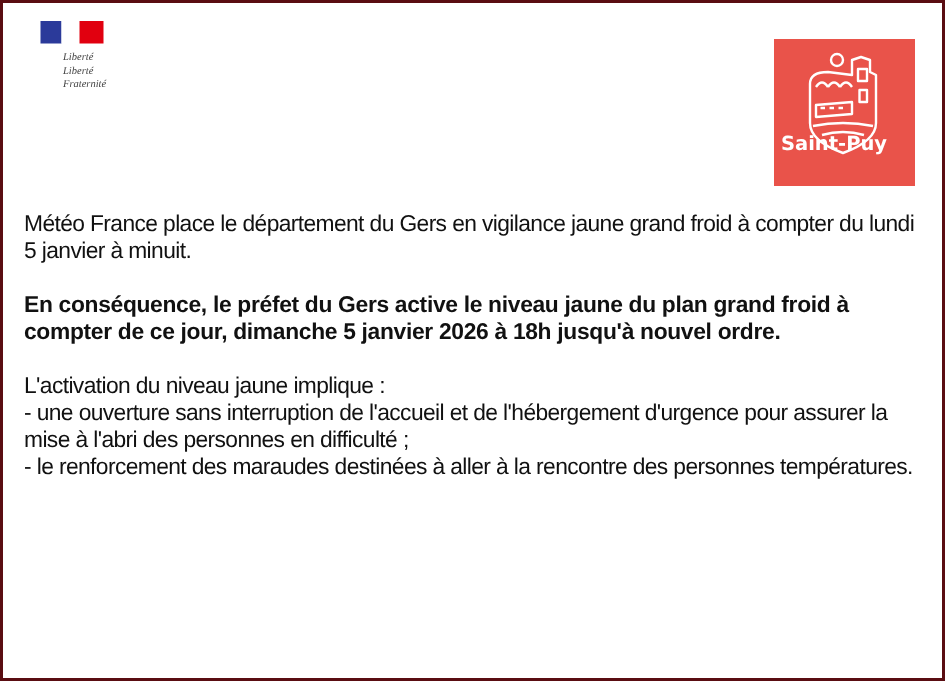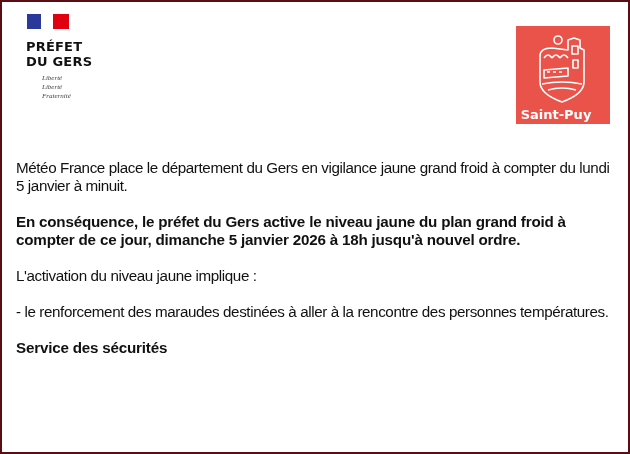--- a/index.html
+++ b/index.html
@@ -7,39 +7,35 @@
   .frame{position:absolute;left:0;top:0;width:626px;height:450px;border:2px solid #5a0d12;background:#fff;}
   .pref-logo{position:absolute;left:22px;top:12px;width:80px;}
   .flag{display:flex;height:15px;width:42px;margin-left:3px;}
   .flag .b{width:14px;background:#2b3a9a;}
   .flag .w{width:12px;background:#fff;}
   .flag .r{width:16px;background:#e1000f;}
   .pref-title{font-family:"DejaVu Sans",sans-serif;font-weight:bold;font-size:13px;line-height:15px;color:#111;margin-top:10px;margin-left:2px;letter-spacing:0.2px;}
   .motto{font-family:"Liberation Serif",serif;font-style:italic;font-size:7px;line-height:9px;color:#444;margin-top:5px;margin-left:18px;}
   .sp-logo{position:absolute;left:514px;top:24px;width:94px;height:98px;background:#e9534a;}
   .sp-logo svg{position:absolute;left:0;top:0;}
-  .sp-name{position:absolute;left:0;width:80px;bottom:2px;text-align:center;font-family:"DejaVu Sans",sans-serif;font-weight:bold;font-size:13px;color:#fff;}
+  .sp-name{position:absolute;left:0;width:80px;bottom:20px;text-align:center;font-family:"DejaVu Sans",sans-serif;font-weight:bold;font-size:13px;color:#fff;}
   .content{position:absolute;left:14px;top:139px;width:600px;font-family:"Liberation Sans",sans-serif;font-size:15.2px;line-height:18px;color:#111;letter-spacing:-0.4px;}
-  .content p{margin:18px 0 18px 0;}
+  .content p{margin:0 0 18px 0;}
   .content .bold{font-weight:bold;letter-spacing:-0.2px;}
 </style>
 </head>
 <body>
 
 <div class="frame">
 
   <div class="pref-logo">
     <div class="flag">
       <div class="b"></div>
         <div class="w"></div>
         <div class="r"></div>
-    </div>
-    <div class="pref-title">
-      <div>PRÉFET</div>
-      <div>DU GERS</div>
     </div>
     <div class="motto">
       <div>Liberté</div>
       <div>Liberté</div>
       <div>Fraternité</div>
     </div>
   </div>
 
   <div class="sp-logo">
     <svg width="94" height="98" viewBox="0 0 94 98">
@@ -56,19 +52,18 @@
       </g>
     </svg>
     <div class="sp-name">Saint-Puy</div>
   </div>
 
   <div class="content">
     <p>Météo France place le département du Gers  en vigilance jaune grand froid à compter du lundi 5 janvier à minuit.</p>
     <p class="bold">En conséquence, le préfet du Gers active le niveau jaune du plan grand froid à compter de ce jour, dimanche 5 janvier 2026 à 18h jusqu'à nouvel ordre.</p>
     <p>
       <span>L'activation du niveau jaune implique :</span><br>
-      <br>
+      <span>- une ouverture sans interruption de l'accueil et de l'hébergement d'urgence pour assurer la mise à l'abri des personnes en difficulté ;</span><br>
       <span>- le renforcement des maraudes destinées à aller à  la rencontre des personnes températures.</span>
     </p>
-    <p class="bold">Service des sécurités</p>
   </div>
 
 </div>
 
 </body></html>

